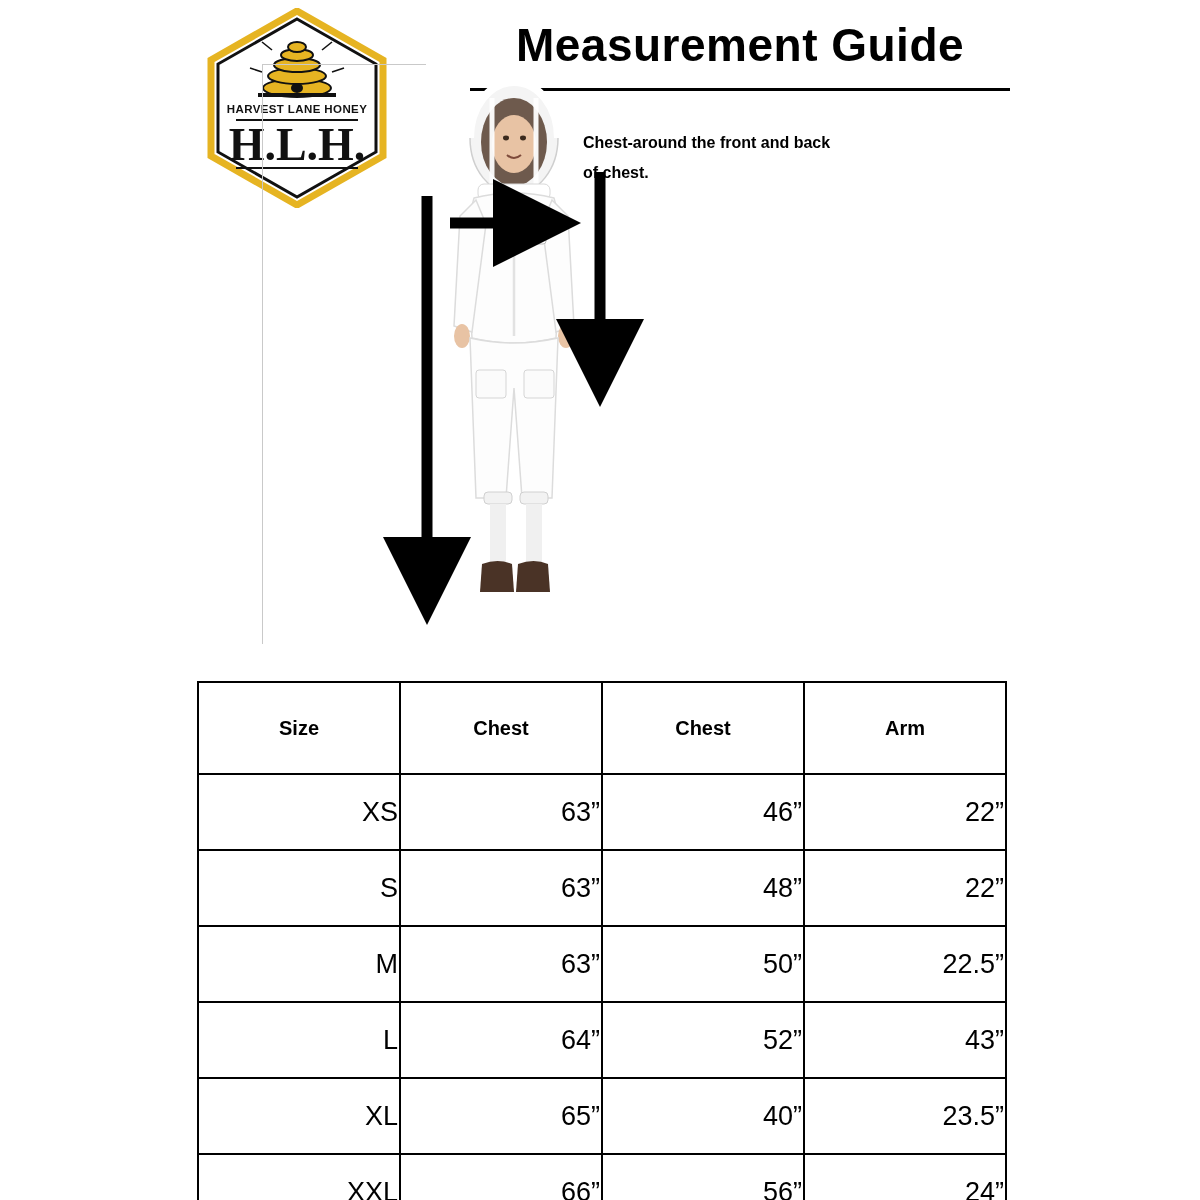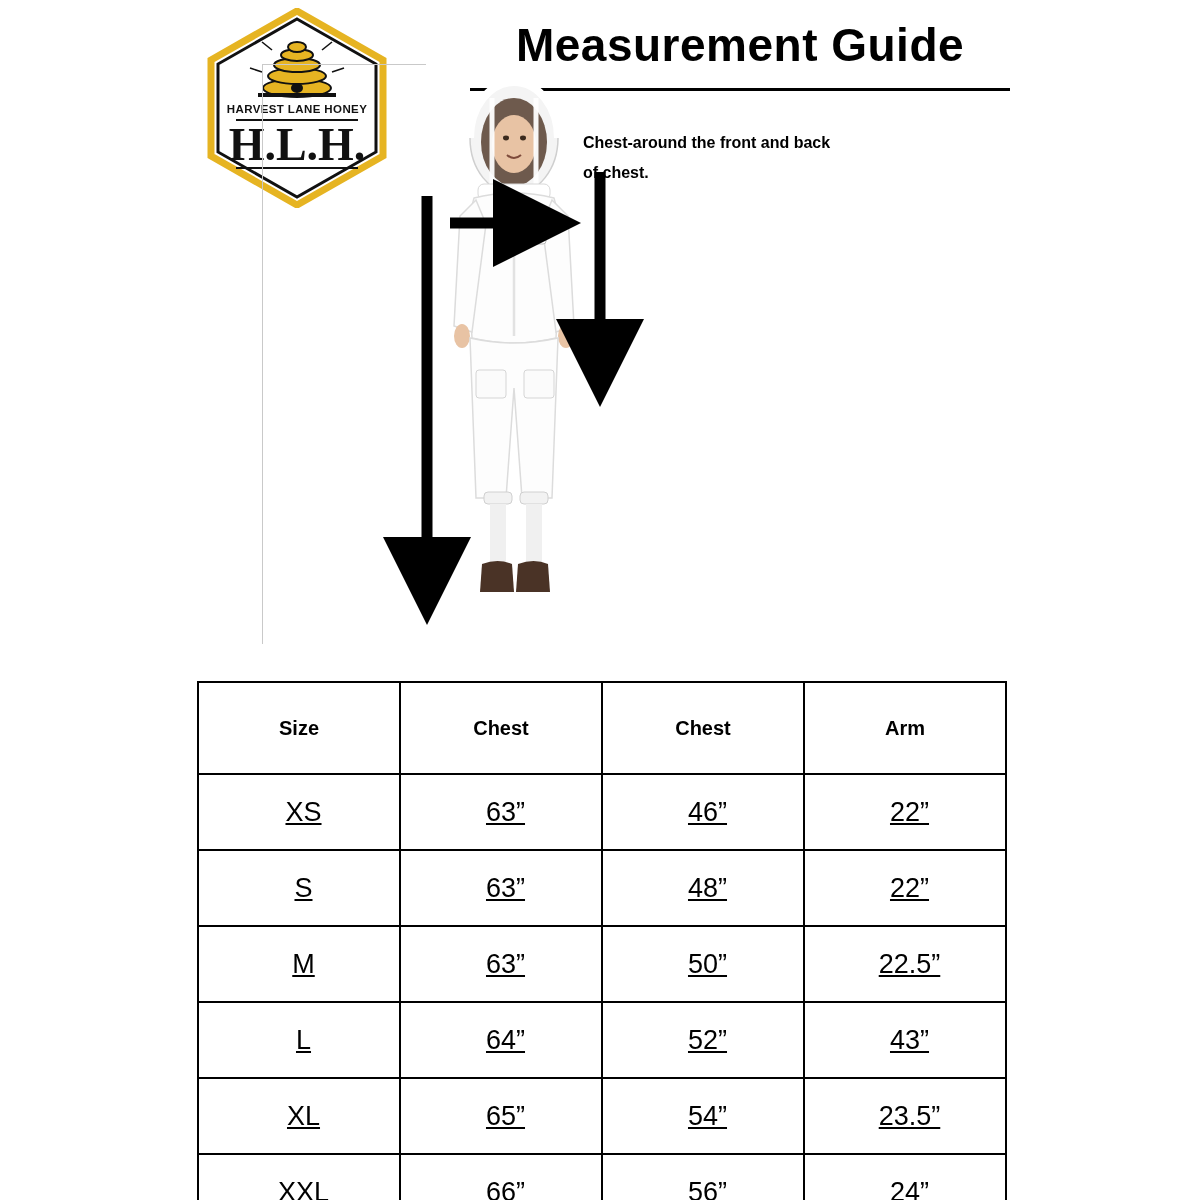--- a/index.html
+++ b/index.html
@@ -116,24 +116,23 @@
     height: 72px;
     font-family: "Liberation Sans", sans-serif;
   }
   table.size-table th {
     font-size: 20px;
     font-weight: bold;
     height: 88px;
   }
   table.size-table td {
     font-size: 27px;
-    text-align: center;
+    text-align: right;
     padding-left: 10px;
     vertical-align: middle;
-    text-decoration: underline;
   }
   col.c-size   { width: 202px; }
   col.c-length { width: 202px; }
   col.c-chest  { width: 202px; }
   col.c-arm    { width: 202px; }
 </style>
 </head>
 <body>
 
 <div class="logo">
@@ -273,21 +272,21 @@
       </tr>
       <tr>
         <td>L</td>
         <td>64”</td>
         <td>52”</td>
         <td>43”</td>
       </tr>
       <tr>
         <td>XL</td>
         <td>65”</td>
-        <td>54”</td>
+        <td>40”</td>
         <td>23.5”</td>
       </tr>
       <tr>
         <td>XXL</td>
         <td>66”</td>
         <td>56”</td>
         <td>24”</td>
       </tr>
     </tbody>
   </table>

